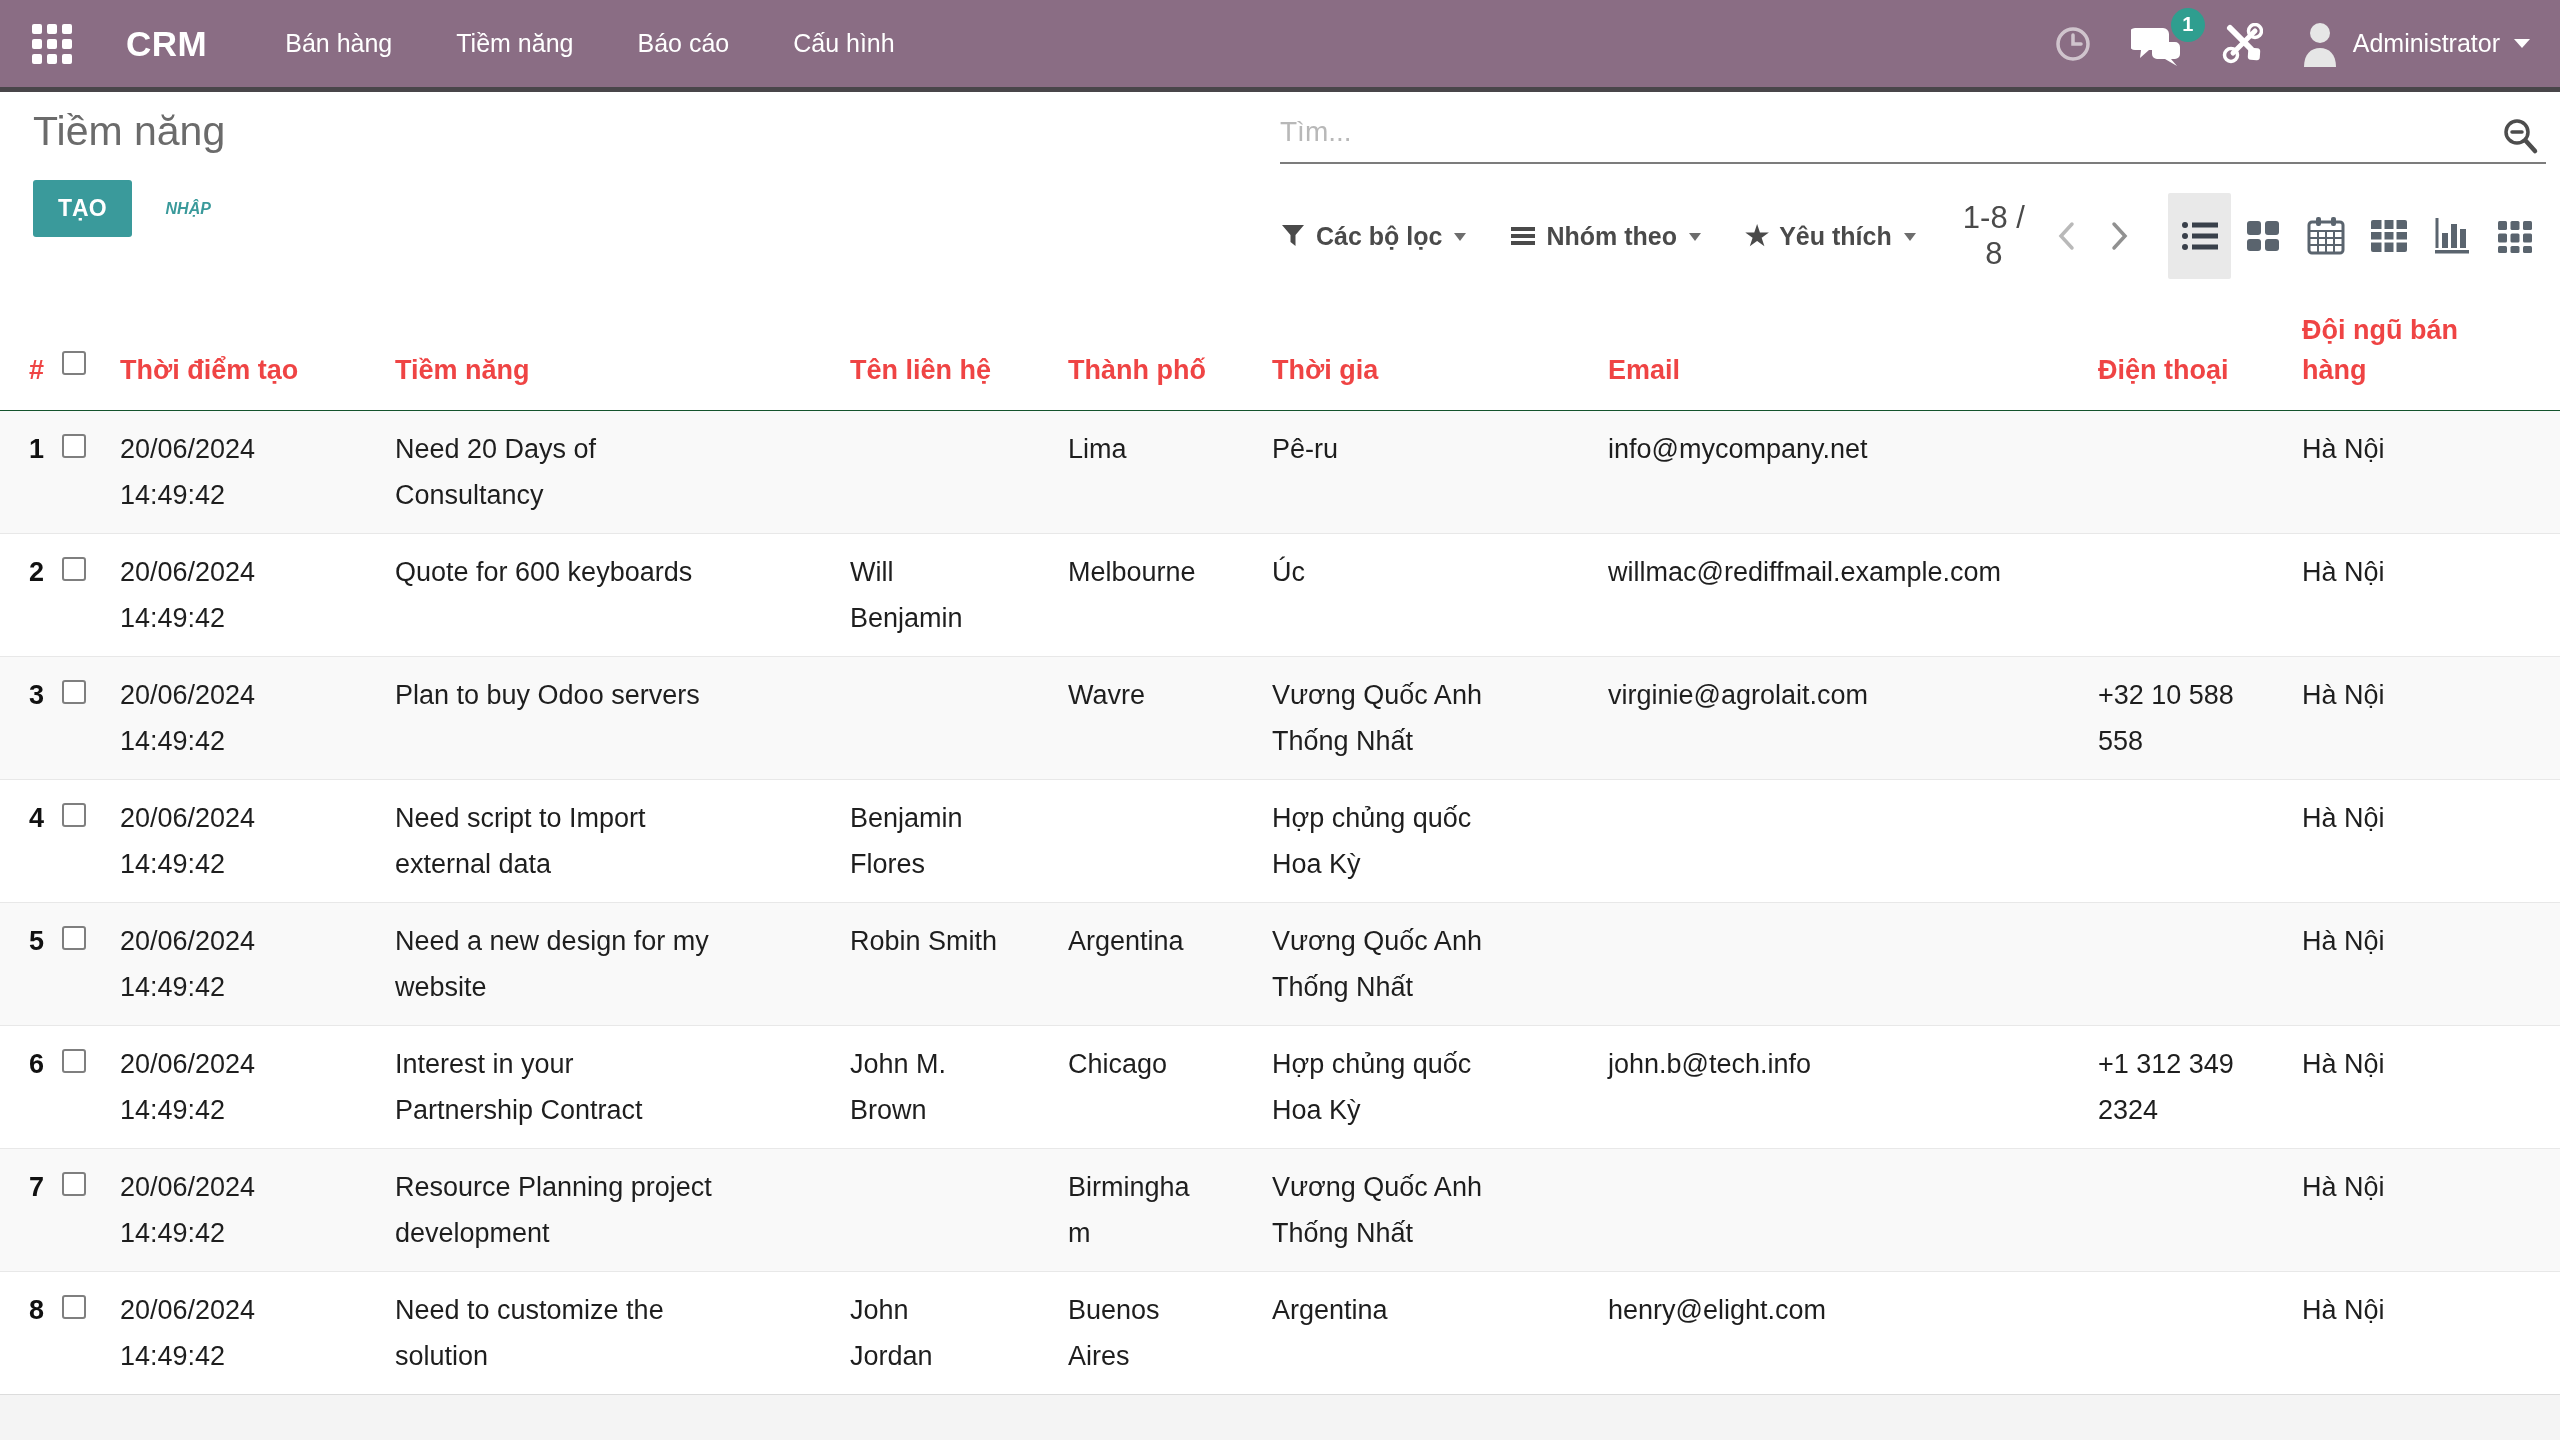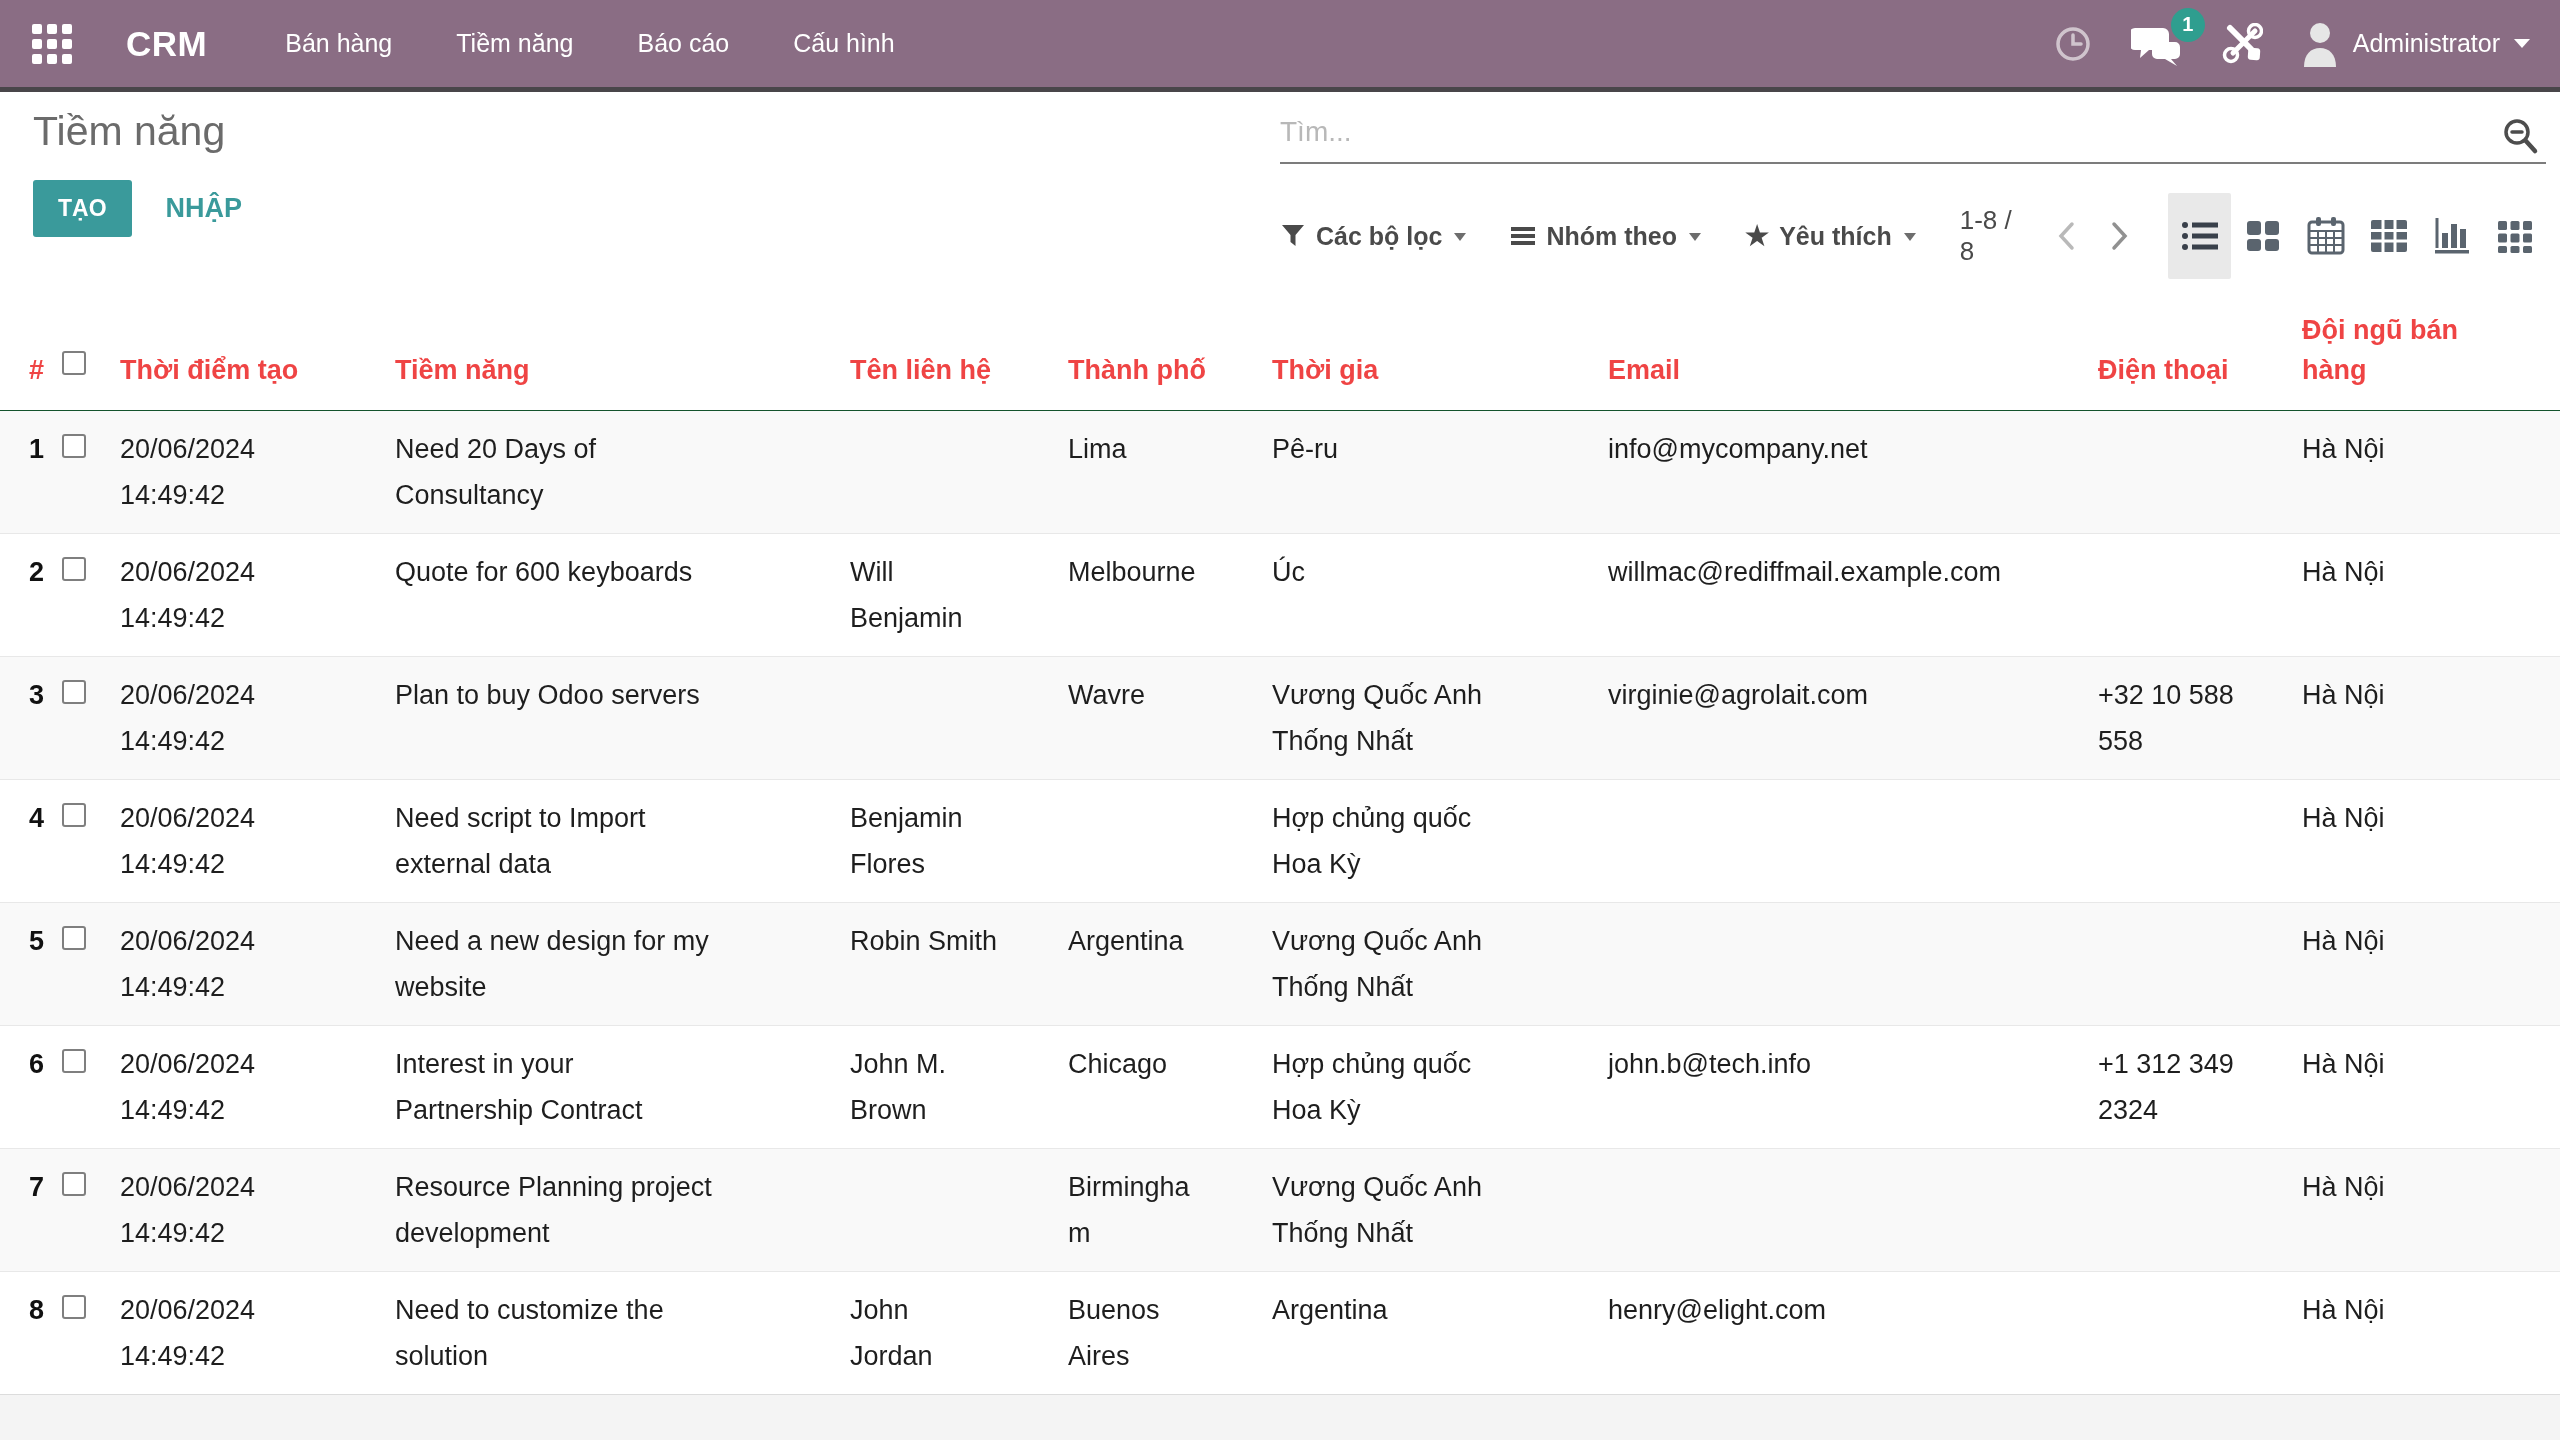--- a/index.html
+++ b/index.html
@@ -28,38 +28,38 @@
 
   
   .control-panel { position:relative; height:200px; background:#fff; }
   .page-title { position:absolute; left:33px; top:16px; font-size:41px; font-weight:400;
                 color:#6b6b6b; }
   .btn-row { position:absolute; left:33px; top:88px; display:flex; align-items:center; }
   .btn-create { background:#3a9a9b; color:#fff; border:none; font-weight:700;
                 font-size:23px; padding:15px 25px; border-radius:3px; cursor:pointer;
                 font-family:inherit; }
   .btn-import { background:none; border:none; color:#3a9a9b; font-weight:700;
-                font-size:27px; margin-left:34px; cursor:pointer; font-family:inherit; }
+                font-size:16px; margin-left:34px; cursor:pointer; font-family:inherit;font-style:italic; }
 
   .search-box { position:absolute; left:1280px; top:10px; width:1266px; height:62px;
                 border-bottom:2px solid #7c7c7c; }
   .search-box input { width:100%; height:100%; border:none; outline:none; font-size:28px;
                       color:#333; padding-right:60px; font-family:inherit; }
   .search-box input::placeholder { color:#b8b8b8; }
   .search-box svg { position:absolute; right:6px; top:16px; }
 
   .filter-bar { position:absolute; left:1280px; top:96px; width:1266px; height:96px;
                 display:flex; align-items:center; }
   .fb-group { display:flex; align-items:center; gap:10px; font-size:25px; font-weight:600;
               color:#4a4a4a; cursor:pointer; margin-right:44px; white-space:nowrap; }
   .caret-down-g { width:0; height:0; border:6px solid transparent; border-top:8px solid #6d6d6d;
                   margin-top:7px; margin-left:2px; }
   .star { font-size:27px; color:#4a4a4a; line-height:1; }
   .pager { margin-left:auto; display:flex; align-items:center; gap:26px; margin-right:36px; }
-  .pager-value { font-size:26px; color:#4a4a4a; }
+  .pager-value { font-size:31px; color:#4a4a4a;text-align:center; }
   .chev { cursor:pointer; display:flex; }
 
   .switcher { display:flex; }
   .sw-btn { width:63px; height:86px; display:flex; align-items:center; justify-content:center;
             cursor:pointer; border-radius:2px; }
   .sw-btn.active { background:#e9e9e9; }
 
   
   table { width:2560px; border-collapse:collapse; table-layout:fixed; }
   col.c-num{width:48px} col.c-check{width:72px} col.c-created{width:275px}

